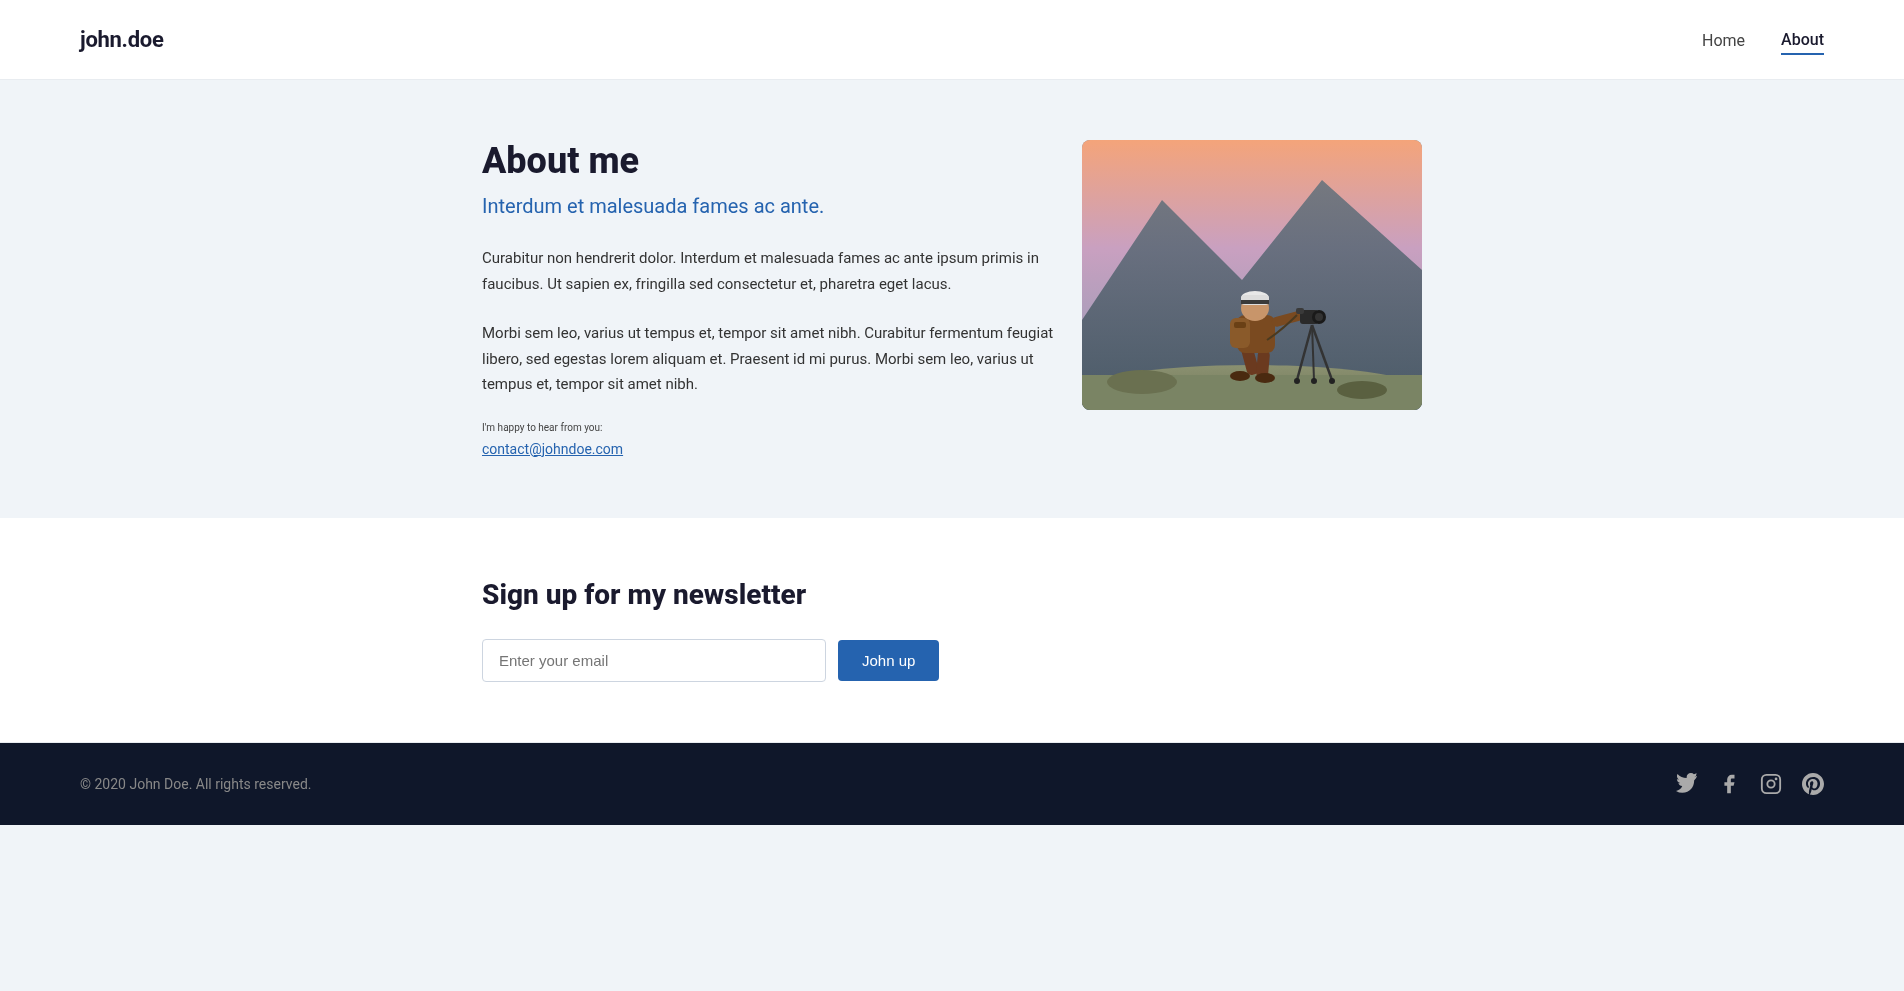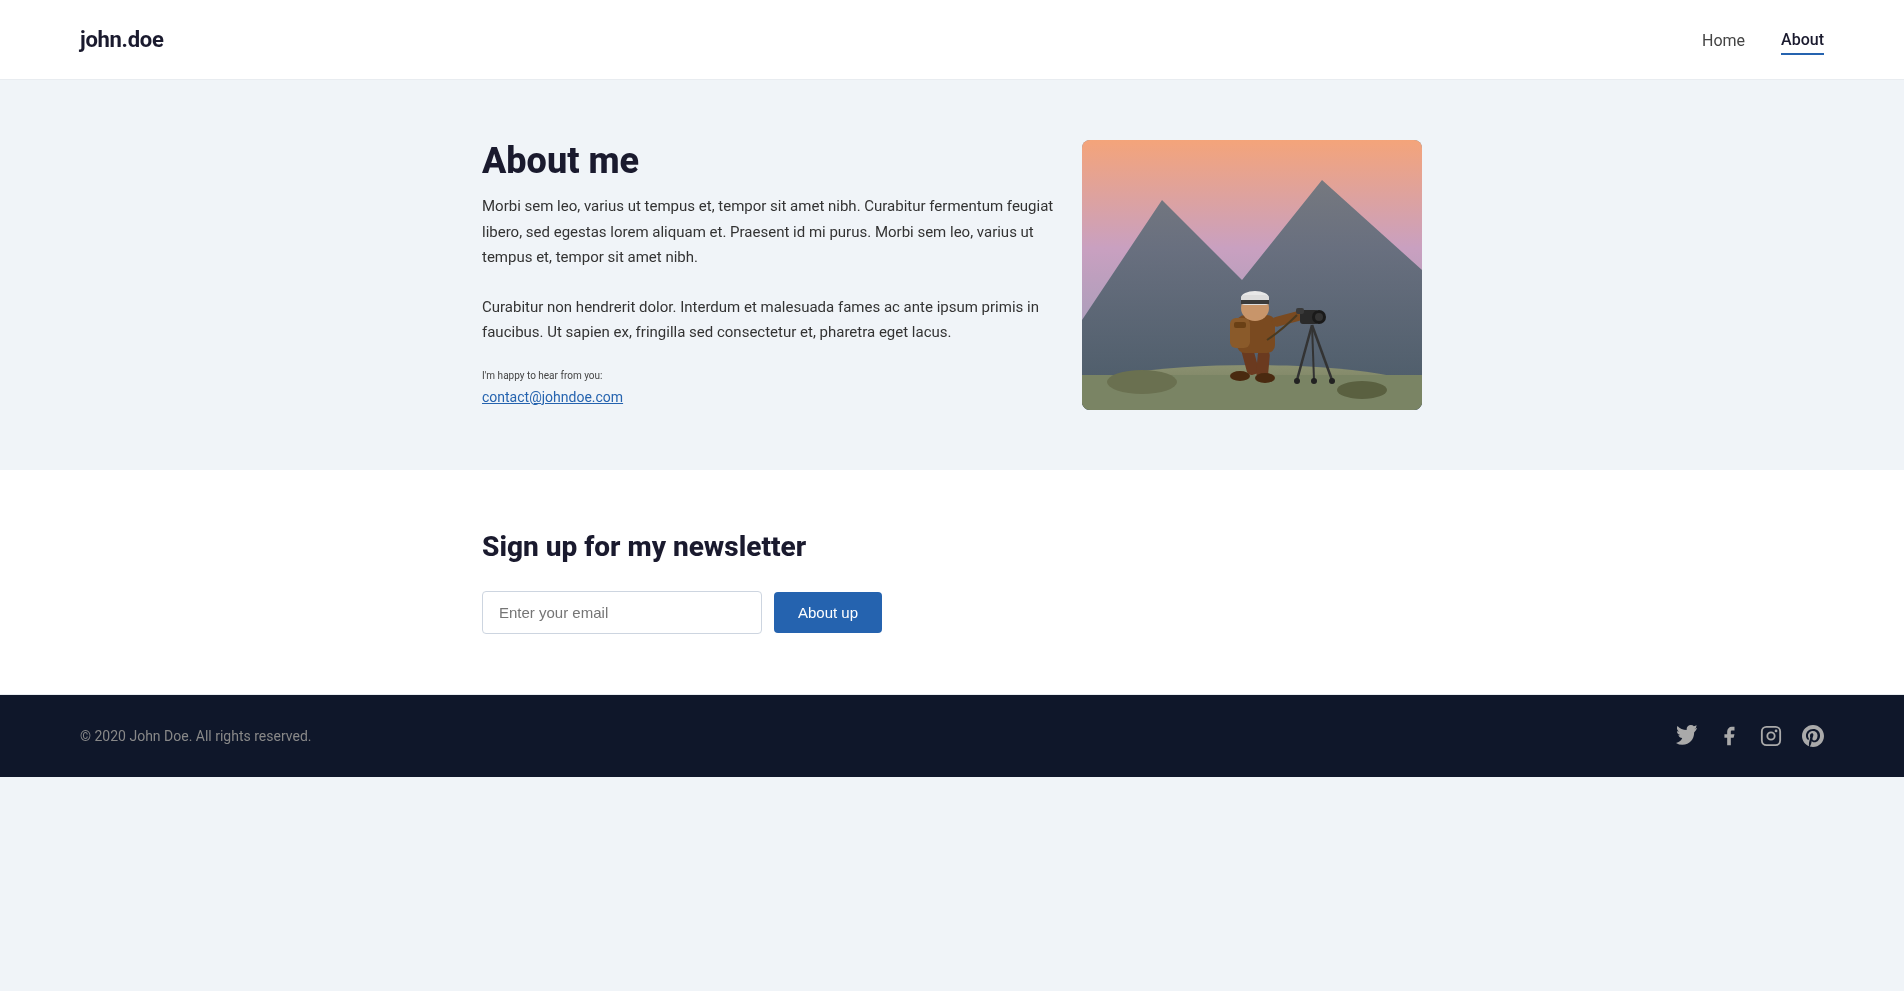--- a/index.html
+++ b/index.html
@@ -124,21 +124,21 @@
       font-weight: 800;
       color: #1a1a2e;
       margin-bottom: 28px;
     }
     .newsletter-form {
       display: flex;
       gap: 12px;
       align-items: center;
     }
     .email-input {
-      width: 280px;
+      width: 344px;
       padding: 12px 16px;
       font-size: 15px;
       border: 1px solid #cdd5e0;
       border-radius: 4px;
       outline: none;
       color: #666;
       background: #fff;
     }
     .signup-button {
       padding: 12px 24px;
@@ -185,22 +185,23 @@
     <a class="nav-link">Home</a>
     <a class="nav-link active">About</a>
   </nav>
 </header>
 
 <main>
 
   <section class="about-section">
     <div class="about-text">
       <h1 class="about-title">About me</h1>
+      <p class="about-subtitle">Interdum et malesuada fames ac ante.</p>
+      <p class="about-para">Curabitur non hendrerit dolor. Interdum et malesuada fames ac ante ipsum primis in faucibus. Ut sapien ex, fringilla sed consectetur et, pharetra eget lacus.</p>
       <p class="about-para">Morbi sem leo, varius ut tempus et, tempor sit amet nibh. Curabitur fermentum feugiat libero, sed egestas lorem aliquam et. Praesent id mi purus. Morbi sem leo, varius ut tempus et, tempor sit amet nibh.</p>
-      <p class="about-para">Curabitur non hendrerit dolor. Interdum et malesuada fames ac ante ipsum primis in faucibus. Ut sapien ex, fringilla sed consectetur et, pharetra eget lacus.</p>
       <p class="contact-label">I'm happy to hear from you:</p>
       <a class="contact-email">contact@johndoe.com</a>
     </div>
     <div class="about-image-wrapper">
       <div class="about-image">
         
         <svg viewBox="0 0 340 270" xmlns="http://www.w3.org/2000/svg">
 
           <defs>
             <linearGradient id="skyGrad" x1="0" y1="0" x2="0" y2="1">
@@ -266,21 +267,21 @@
         </svg>
       </div>
     </div>
   </section>
 
   <div class="newsletter-section">
     <div class="newsletter-inner">
       <h2 class="newsletter-title">Sign up for my newsletter</h2>
       <form class="newsletter-form">
         <input type="email" class="email-input" placeholder="Enter your email" style="">
-        <button class="signup-button">About up</button>
+        <button class="signup-button">John up</button>
       </form>
     </div>
   </div>
 
 </main>
 
 <footer>
   <span class="footer-copy">© 2020 John Doe. All rights reserved.</span>
   <div class="footer-icons">
 

